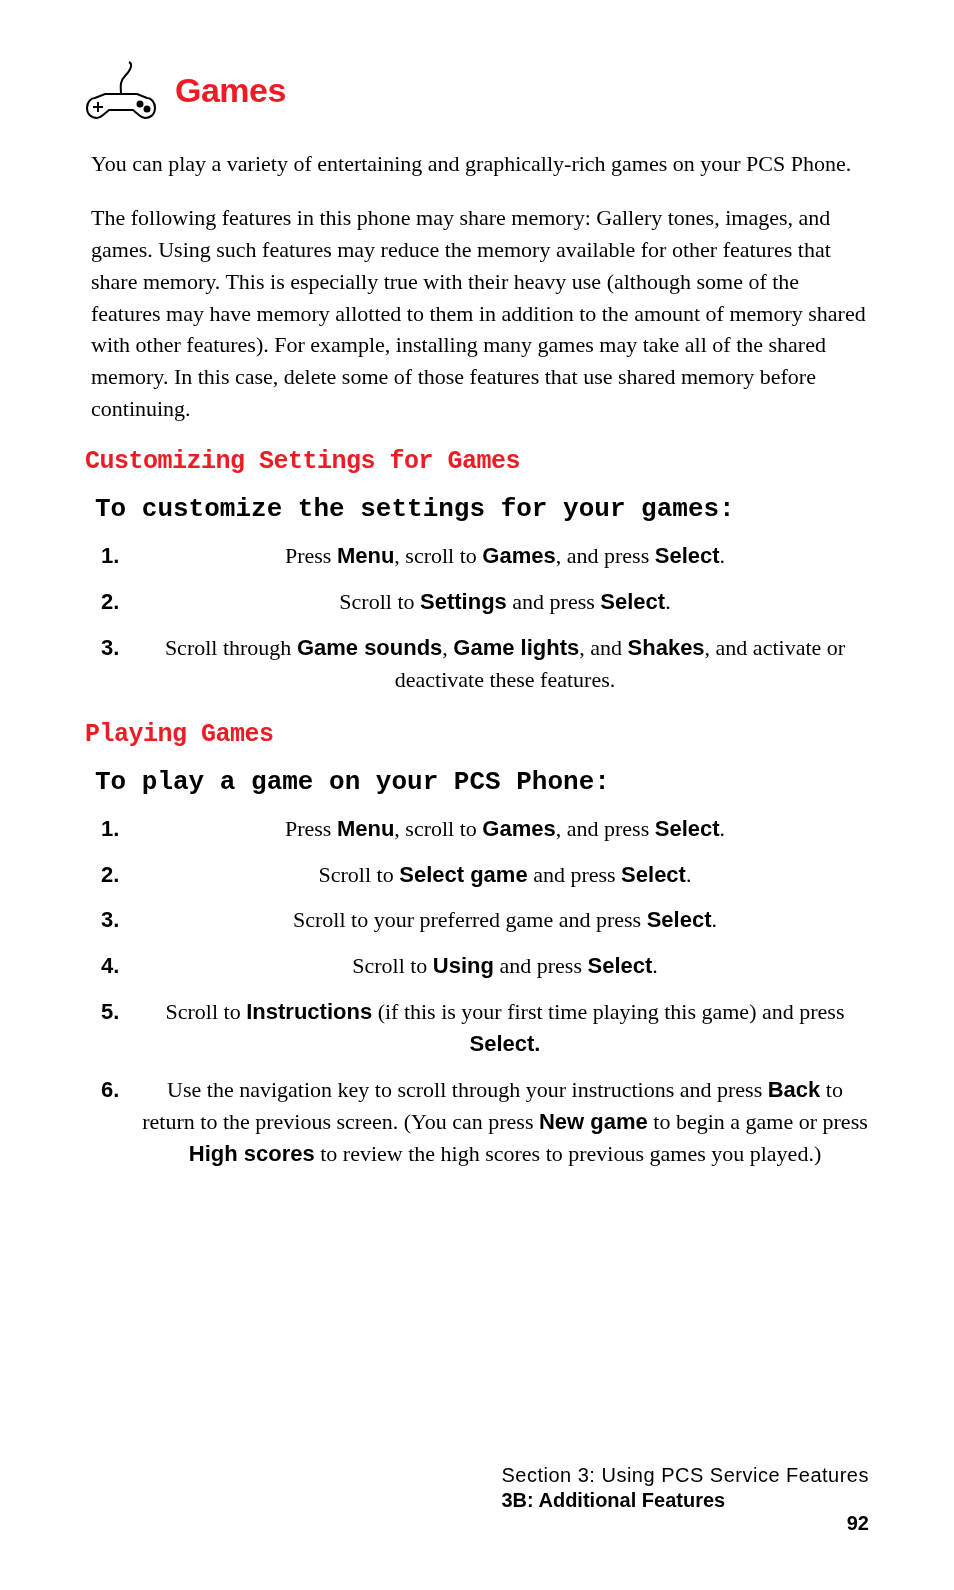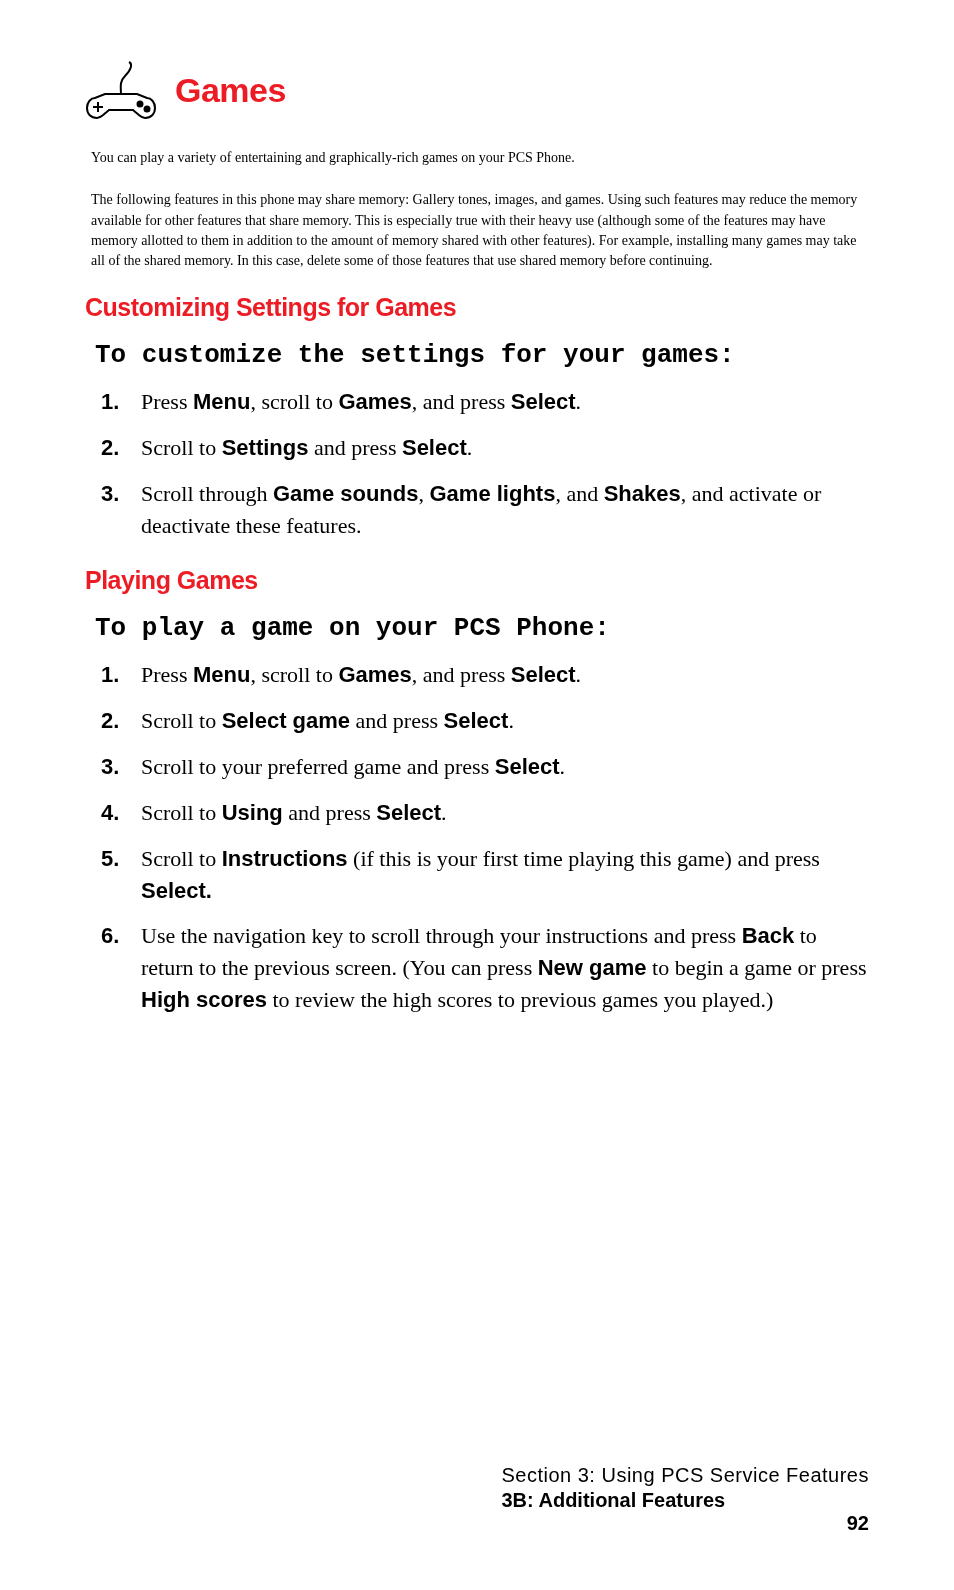--- a/index.html
+++ b/index.html
@@ -22,28 +22,28 @@
       height: 60px;
     }
     .main-title {
       font-family: 'Arial Black', Arial, sans-serif;
       font-weight: 900;
       font-size: 34px;
       color: #ed1c24;
       letter-spacing: -0.5px;
     }
     .body-para {
-      font-size: 14px;
+      font-size: 22px;
       line-height: 1.45;
       color: #000;
       margin-bottom: 22px;
       margin-left: 6px;
     }
     .section-heading {
-      font-family: Liberation Sans, sans-serif;
+      font-family: Liberation Mono, monospace;
       font-weight: 900;
       font-size: 25px;
       color: #ed1c24;
       margin-top: 12px;
       margin-bottom: 18px;
       letter-spacing: -0.5px;
     }
     .sub-heading {
       font-family: Liberation Mono, monospace;
       font-weight: bold;
@@ -58,20 +58,21 @@
       margin-left: 16px;
       margin-bottom: 24px;
     }
     .steps li {
       counter-increment: step;
       font-size: 22px;
       line-height: 1.45;
       margin-bottom: 14px;
       padding-left: 40px;
       position: relative;
+      text-align: center;
     }
     .steps li::before {
       content: counter(step) ".";
       font-family: Arial, sans-serif;
       font-weight: bold;
       position: absolute;
       left: 0;
     }
     .steps li b {
       font-family: Arial, sans-serif;

